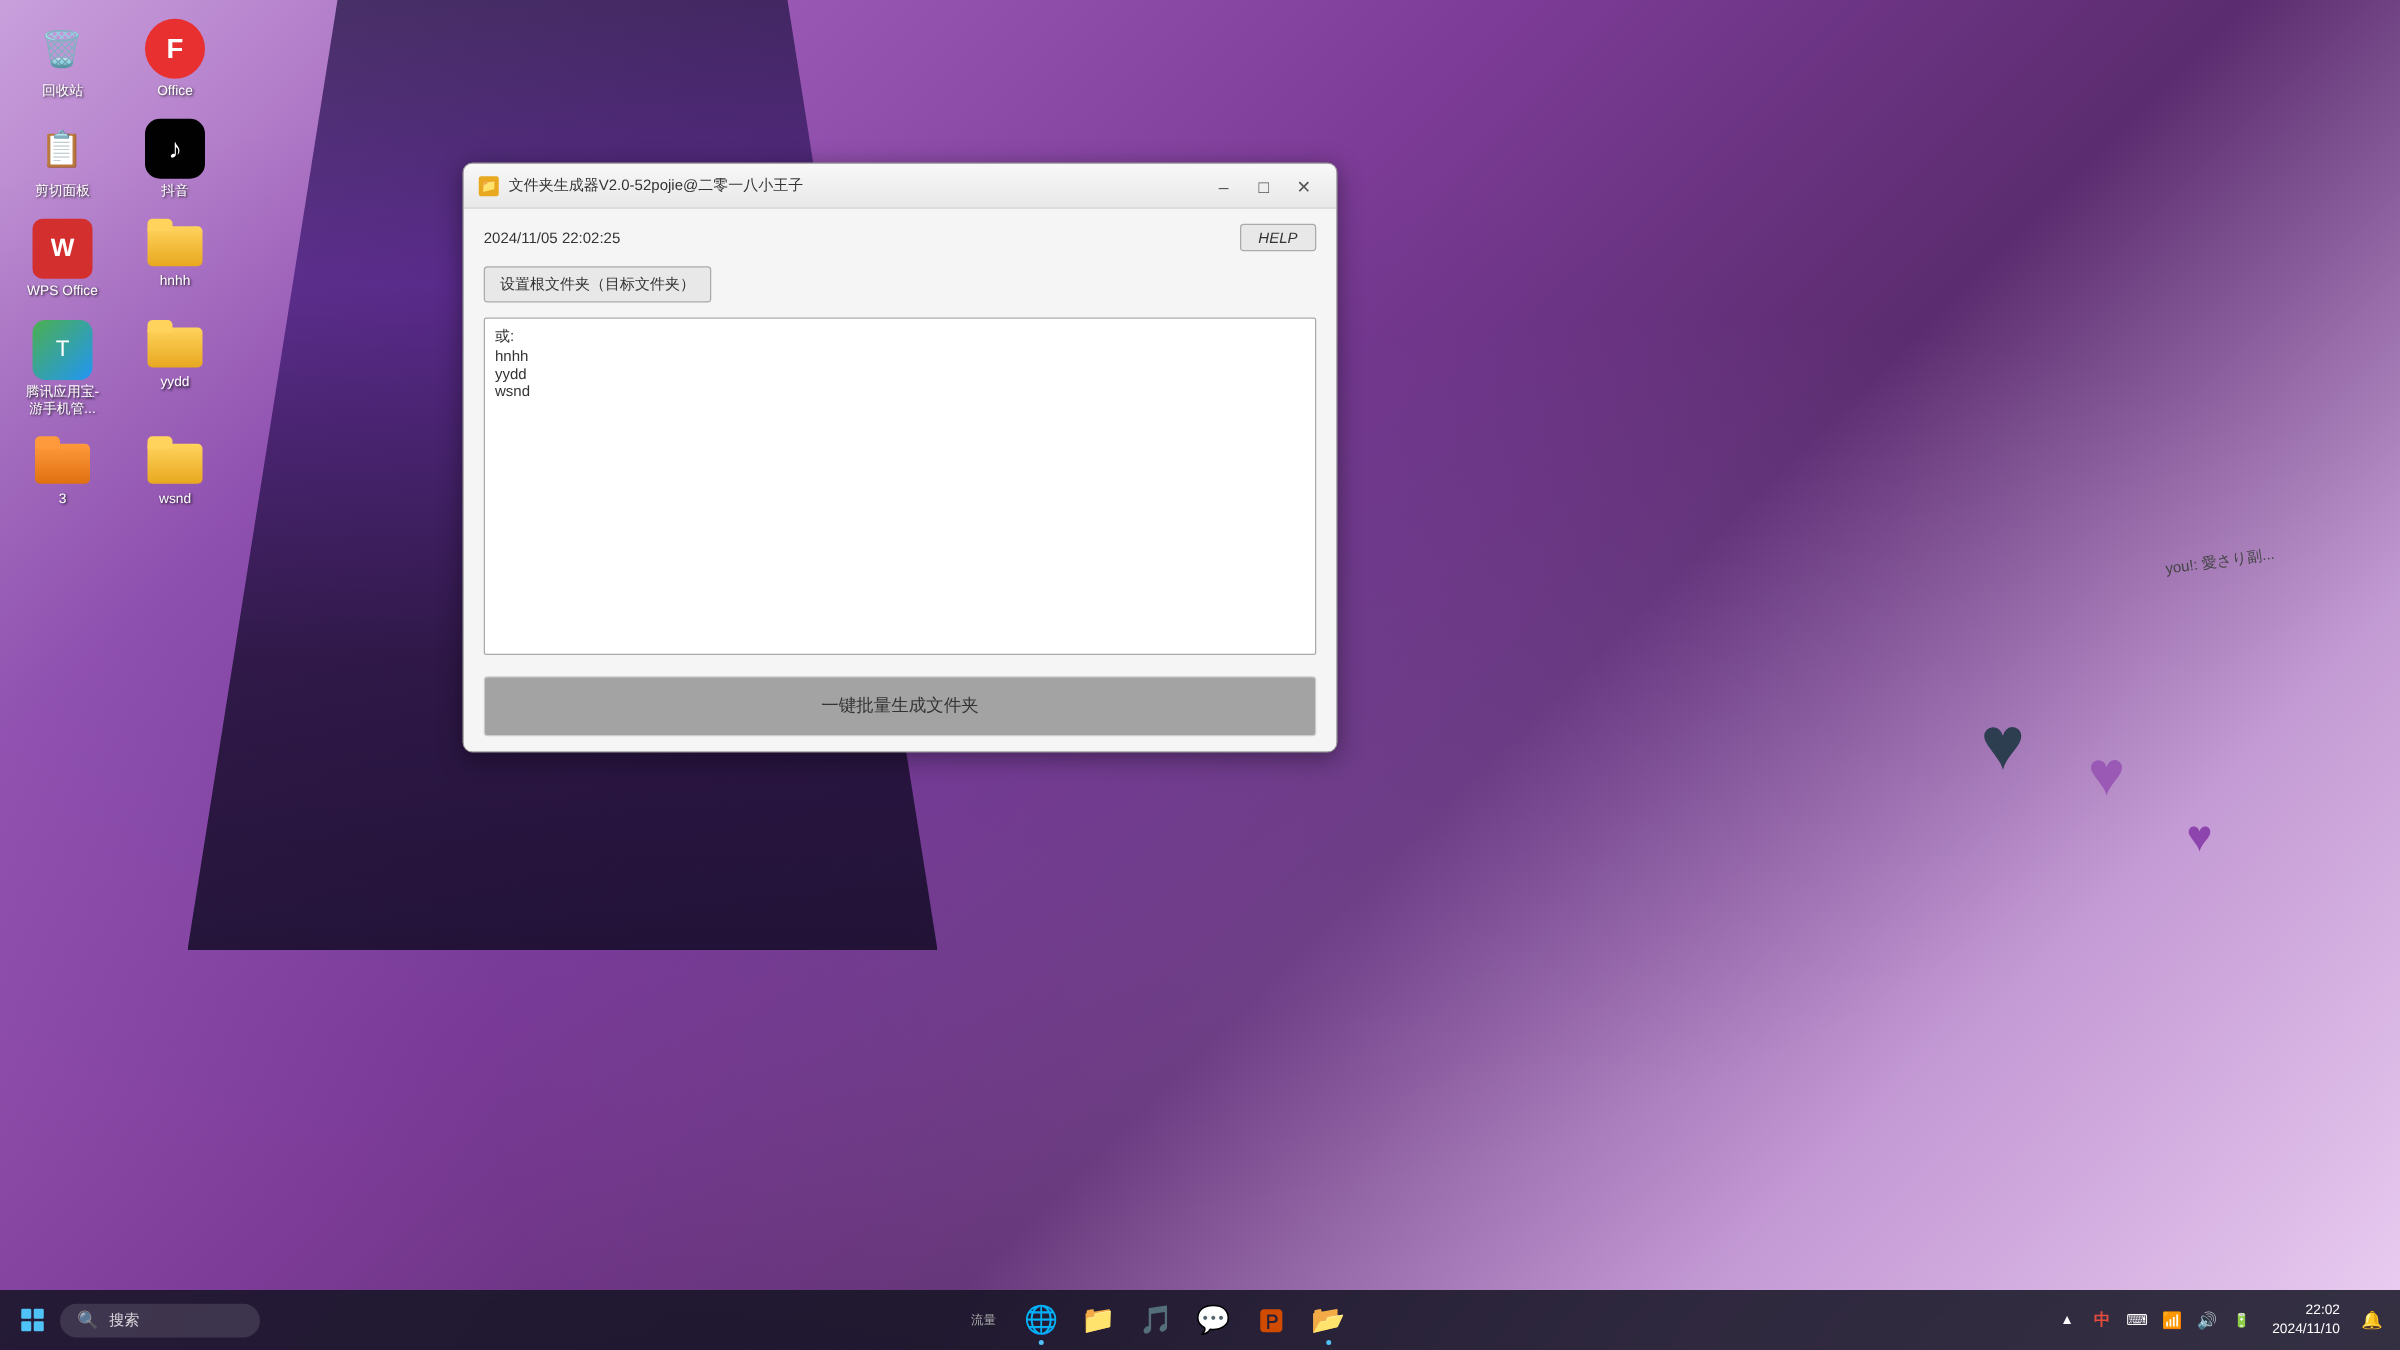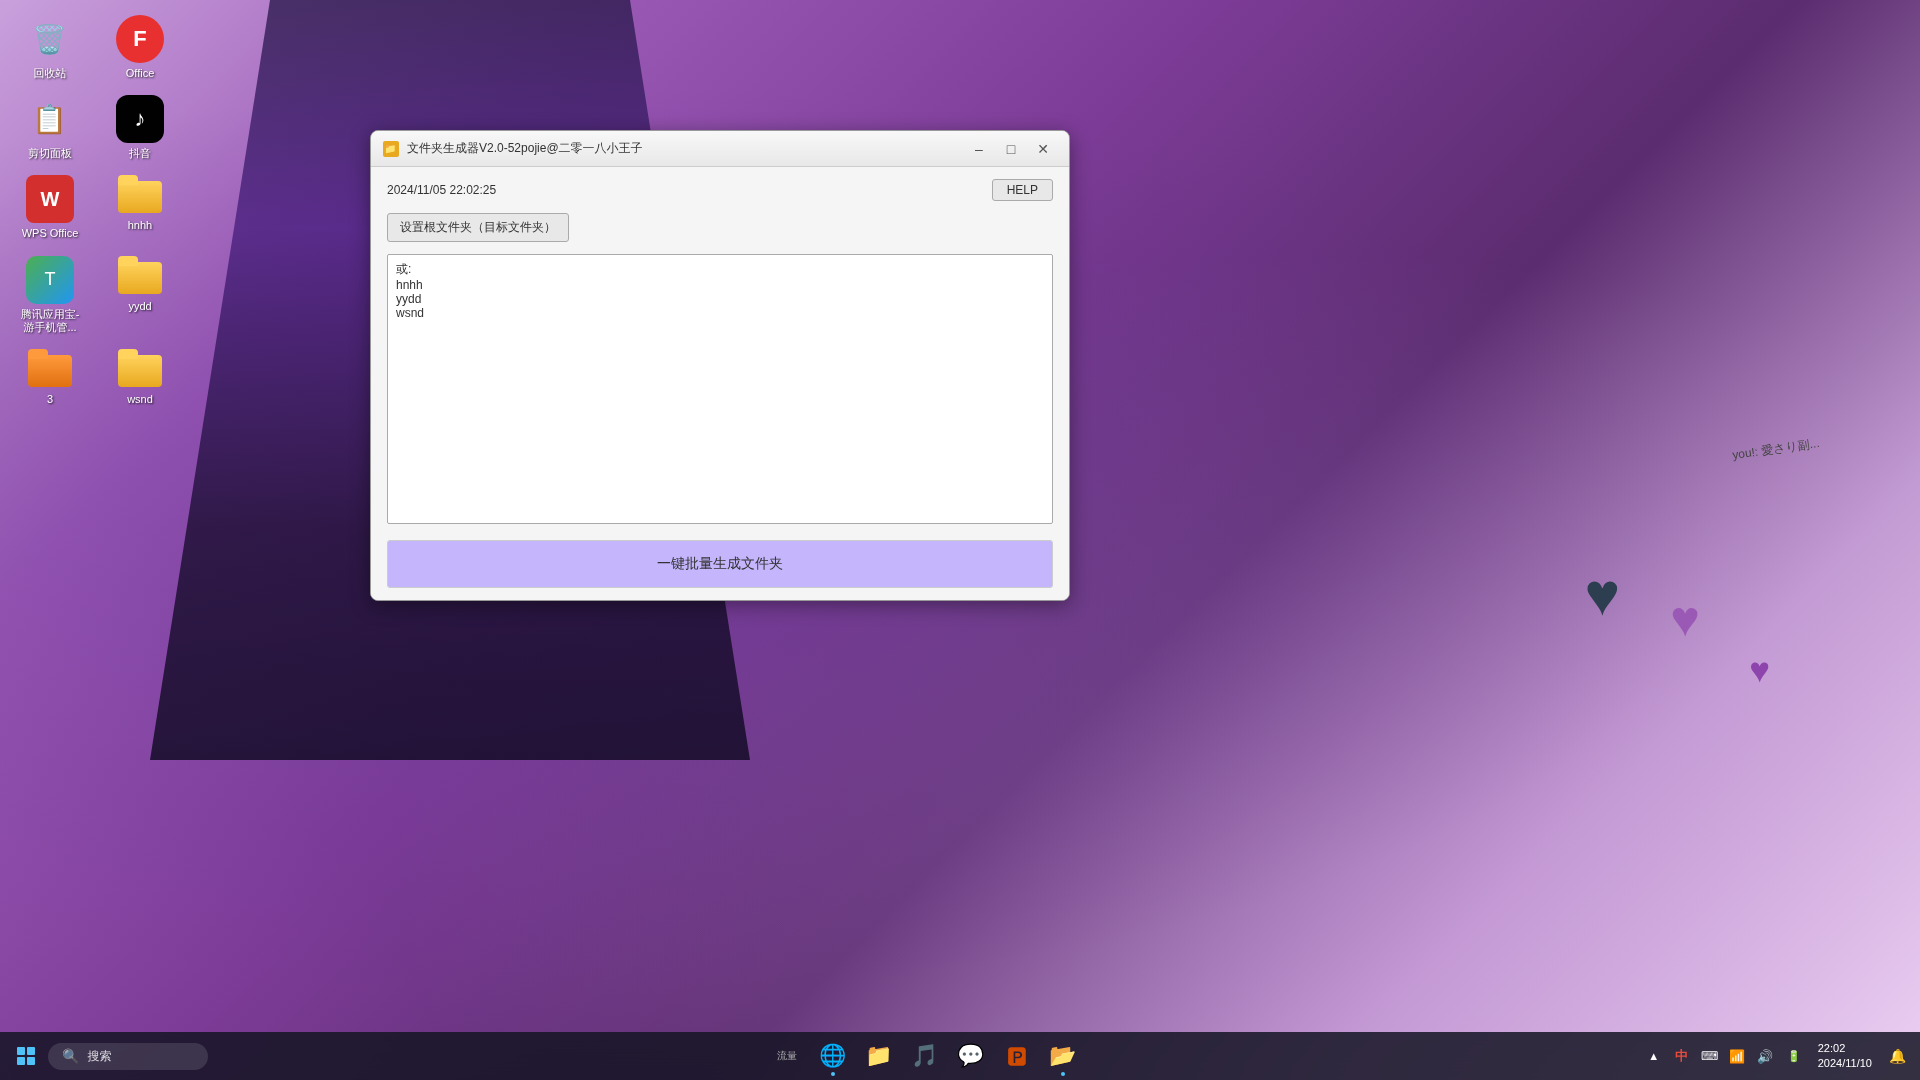--- a/index.html
+++ b/index.html
@@ -169,20 +169,21 @@
     }
 
     .help-btn {
       background: #e8e8e8;
       border: 1px solid #aaa;
       padding: 3px 14px;
       font-size: 12px;
       cursor: pointer;
       border-radius: 3px;
       color: #333;
+      font-style: italic;
     }
 
     .path-row {
       display: flex;
       gap: 0;
       margin-bottom: 12px;
     }
 
     .set-root-btn {
       background: #e8e8e8;
@@ -222,21 +223,21 @@
       font-family: inherit;
       resize: none;
       outline: none;
       color: #333;
       border-radius: 2px;
     }
 
     .generate-btn {
       width: 100%;
       margin-top: 12px;
-      background: #c4b5fd;
+      background: #a3a3a3;
       border: 1px solid #ccc;
       padding: 14px;
       font-size: 14px;
       cursor: pointer;
       color: #333;
       text-align: center;
       border-radius: 3px;
     }
 
     
@@ -345,21 +346,21 @@
       display: flex;
       align-items: center;
       justify-content: center;
       font-size: 14px;
       color: white;
       cursor: pointer;
       border-radius: 3px;
     }
 
     .taskbar-clock {
-      text-align: left;
+      text-align: right;
       font-size: 11px;
       color: white;
       line-height: 1.4;
       padding: 0 6px;
       cursor: pointer;
     }
 
     .notification-btn {
       width: 28px;
       height: 36px;

